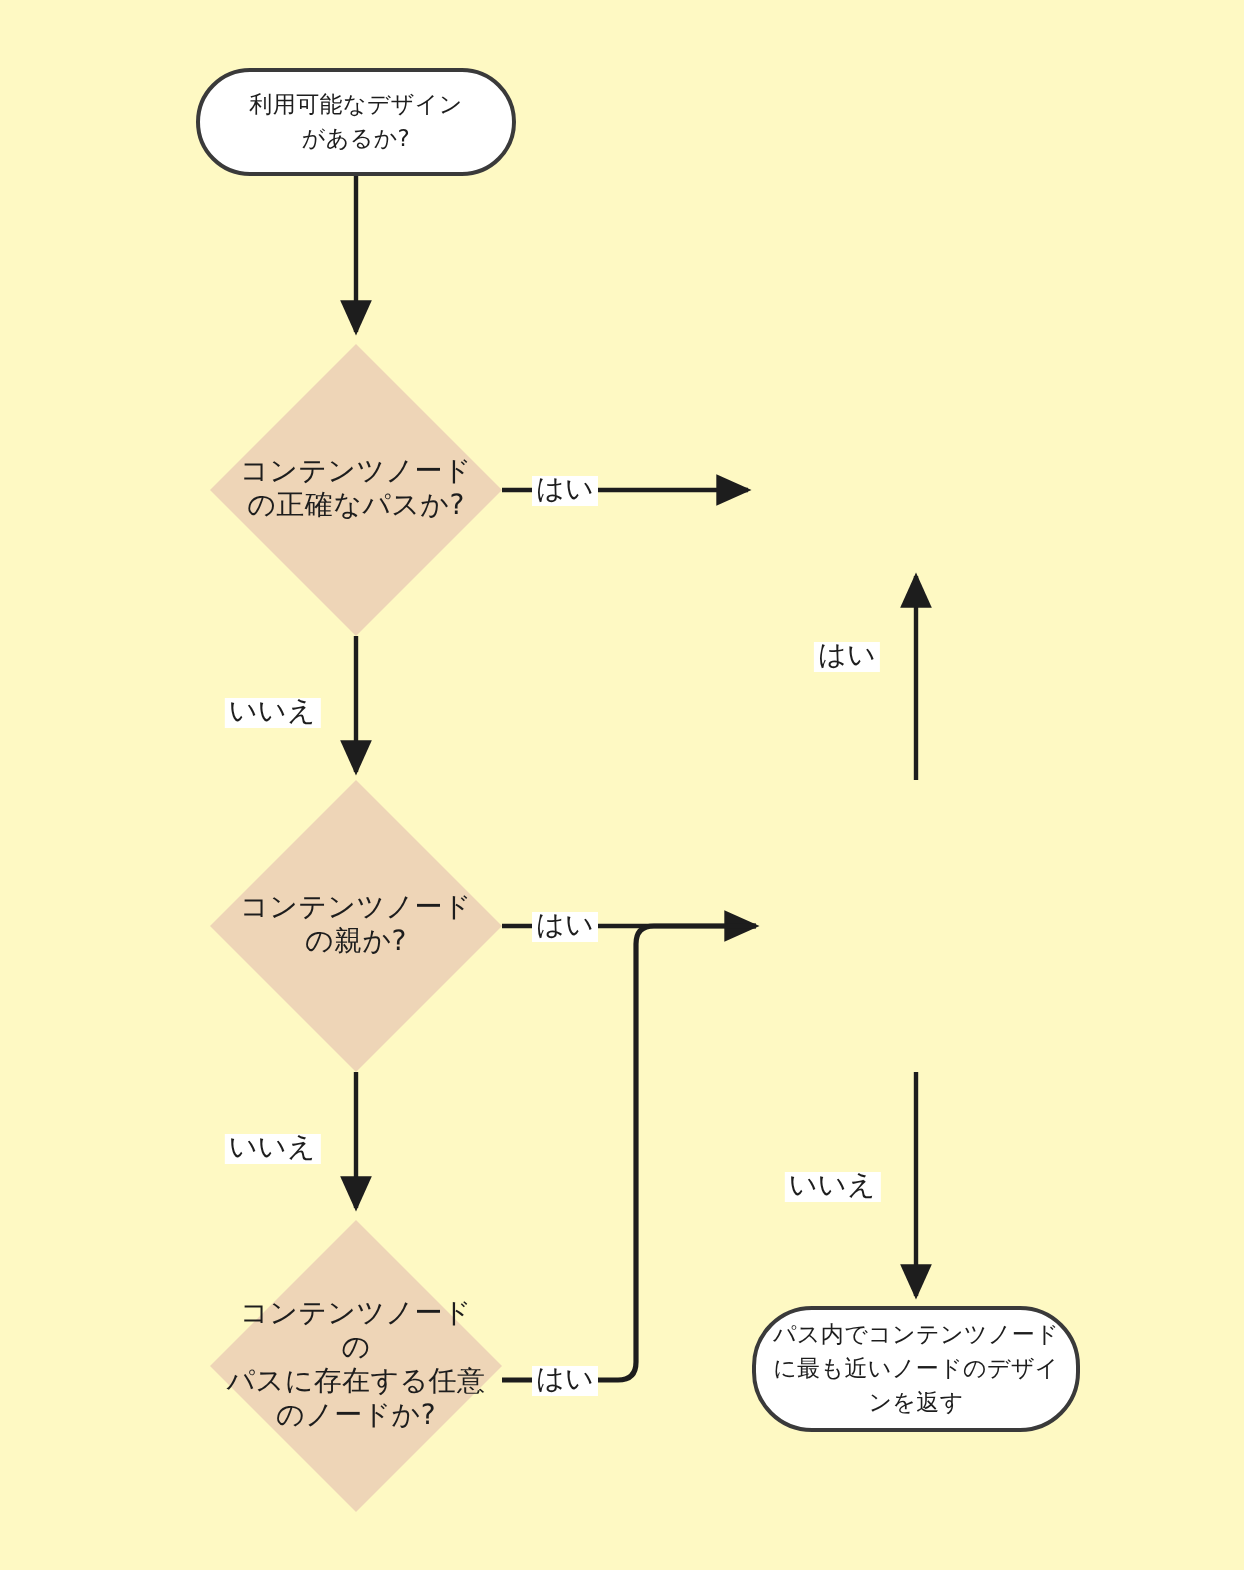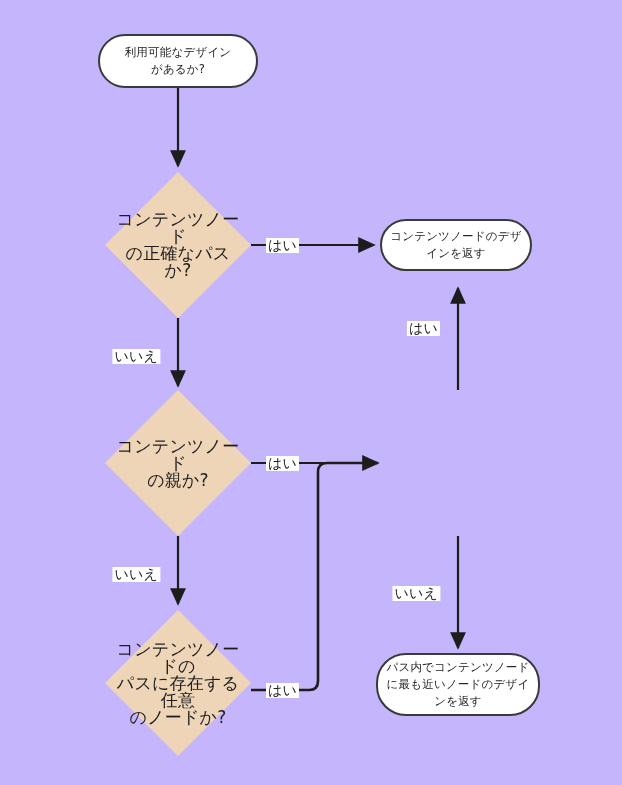--- a/index.html
+++ b/index.html
@@ -7,21 +7,21 @@
     padding: 0;
     background: #ffffff;
   }
   body {
     font-family: "DejaVu Sans", "Liberation Sans", sans-serif;
   }
   #canvas {
     position: relative;
     width: 622px;
     height: 785px;
-    background: #c4b5fd;
+    background: #fef9c3;
     overflow: hidden;
   }
   #edges {
     position: absolute;
     left: 0;
     top: 0;
     width: 622px;
     height: 785px;
   }
   .node {
@@ -56,21 +56,21 @@
     left: 0;
     top: 0;
     width: 146px;
     height: 146px;
   }
   .decision .label {
     position: relative;
     z-index: 2;
     text-align: center;
     color: #1d1d1d;
-    font-size: 17px;
+    font-size: 14px;
     line-height: 17px;
     letter-spacing: 0.2px;
     white-space: pre-line;
     width: 130px;
   }
   .edge-label {
     position: absolute;
     z-index: 3;
     color: #1d1d1d;
     font-size: 14px;
@@ -116,24 +116,20 @@
   </div>
 
   <div class="node decision" style="left:105px; top:172px;">
     <svg class="dia" viewBox="0 0 146 146">
       <polygon points="73,0 146,73 73,146 0,73" fill="#eed5b7"></polygon>
     </svg>
     <span class="label">コンテンツノード
 の正確なパスか?</span>
   </div>
 
-  <div class="node terminal" style="left:380px; top:219px; width:152px; height:52px;">
-    <span class="label">コンテンツノードのデザ
-インを返す</span>
-  </div>
 
   <div class="node decision" style="left:105px; top:390px;">
     <svg class="dia" viewBox="0 0 146 146">
       <polygon points="73,0 146,73 73,146 0,73" fill="#eed5b7"></polygon>
     </svg>
     <span class="label">コンテンツノード
 の親か?</span>
   </div>
 
 

